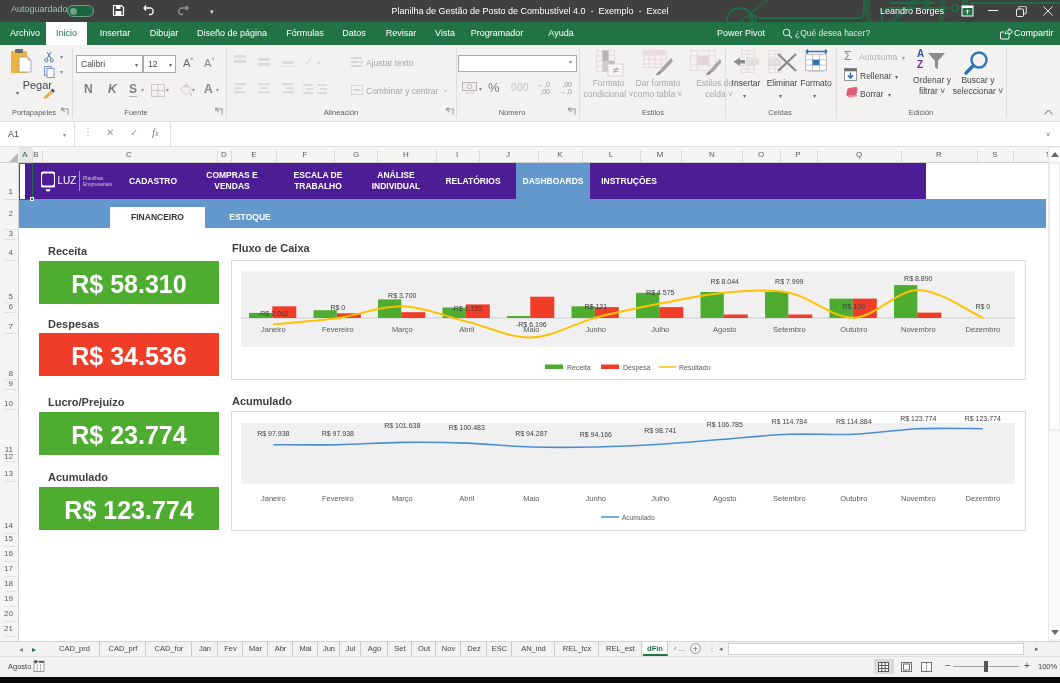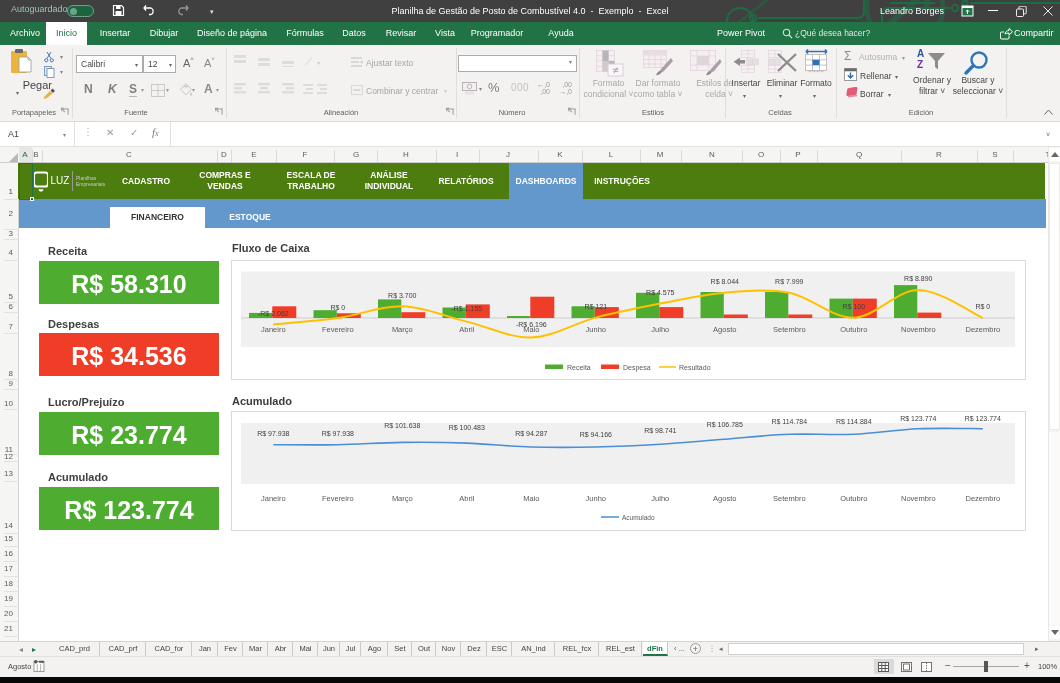--- a/index.html
+++ b/index.html
@@ -16,21 +16,21 @@
 #fbar{left:0;top:122px;width:1060px;height:25px;background:#fff;border-bottom:1px solid #e1e0de;}
 #colhdr{left:0;top:147px;width:1049px;height:16px;background:#f5f5f4;border-bottom:1px solid #cfcecd;}
 .chl{position:absolute;top:1px;font-size:8px;color:#5c5c5c;width:30px;text-align:center;line-height:14px;}
 #rowhdr{left:0;top:163px;width:19px;height:478px;background:#f5f5f4;border-right:1px solid #d4d3d2;}
 .rn{position:absolute;right:5px;font-size:8px;color:#5c5c5c;}
 #vscroll{left:1048px;top:147px;width:12px;height:494px;background:#f5f4f3;border-left:1px solid #e8e7e5;}
 #tabsbar{left:0;top:641px;width:1060px;height:15px;background:#f3f2f1;border-top:1px solid #d4d3d2;font-size:7.5px;color:#444;}
 .stab{position:absolute;top:0;height:14px;line-height:14px;text-align:center;border-right:1px solid #cbcac8;}
 #statusbar{left:0;top:656px;width:1060px;height:21px;background:#f3f2f1;border-top:1px solid #e1e0de;}
 #blackstrip{left:0;top:677px;width:1060px;height:6px;background:#070707;}
-.darkbar{left:18px;top:163px;width:1027px;height:36px;background:#4d7c0f;}
+.darkbar{left:25px;top:163px;width:901px;height:36px;background:#4c1d95;}
 .bluebar{left:19px;top:199px;width:1027px;height:29px;background:#6398cd;}
 .menuitem{position:absolute;color:#fff;font-weight:bold;font-size:8.5px;text-align:center;top:0;height:36px;display:flex;align-items:center;justify-content:center;line-height:1.25;}
 .kpilabel{position:absolute;left:48px;font-size:11px;font-weight:bold;color:#404040;}
 .kpibox{position:absolute;left:39px;width:180px;height:43px;color:#fff;font-weight:bold;font-size:25px;text-align:center;line-height:46px;}
 .ctitle{position:absolute;left:232px;font-size:11px;font-weight:bold;color:#3b3b3b;}
 .gr{background:#4ead31;}
 .rd{background:#f03d28;}
 </style></head>
 <body>
 <div class="abs" id="titlebar">

